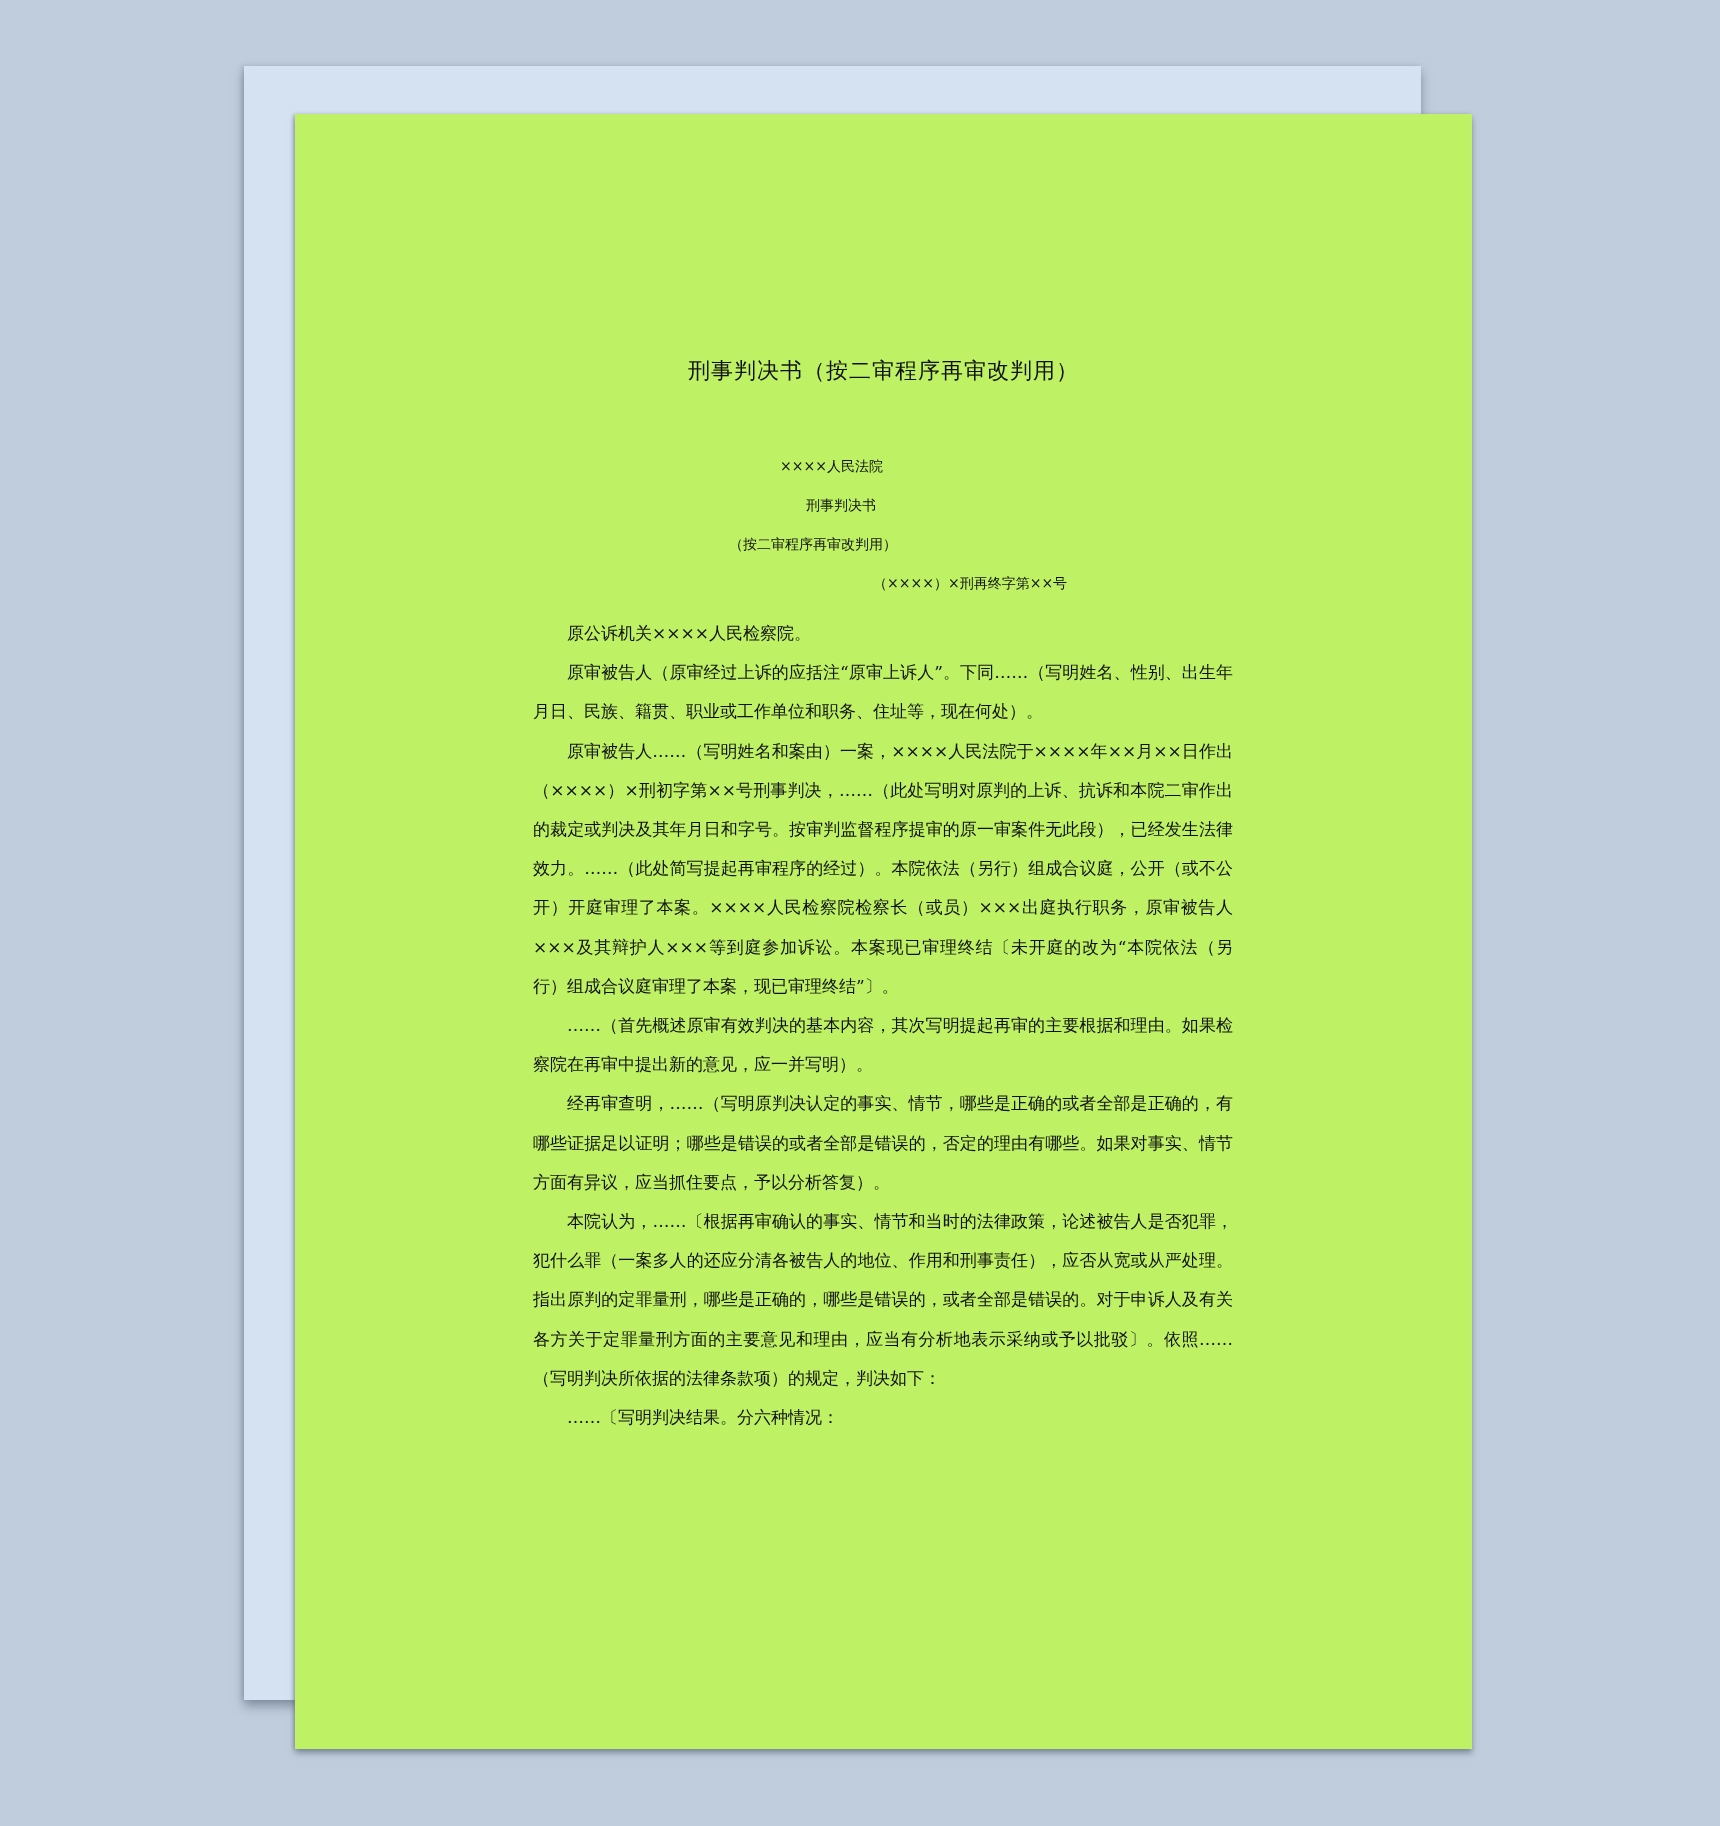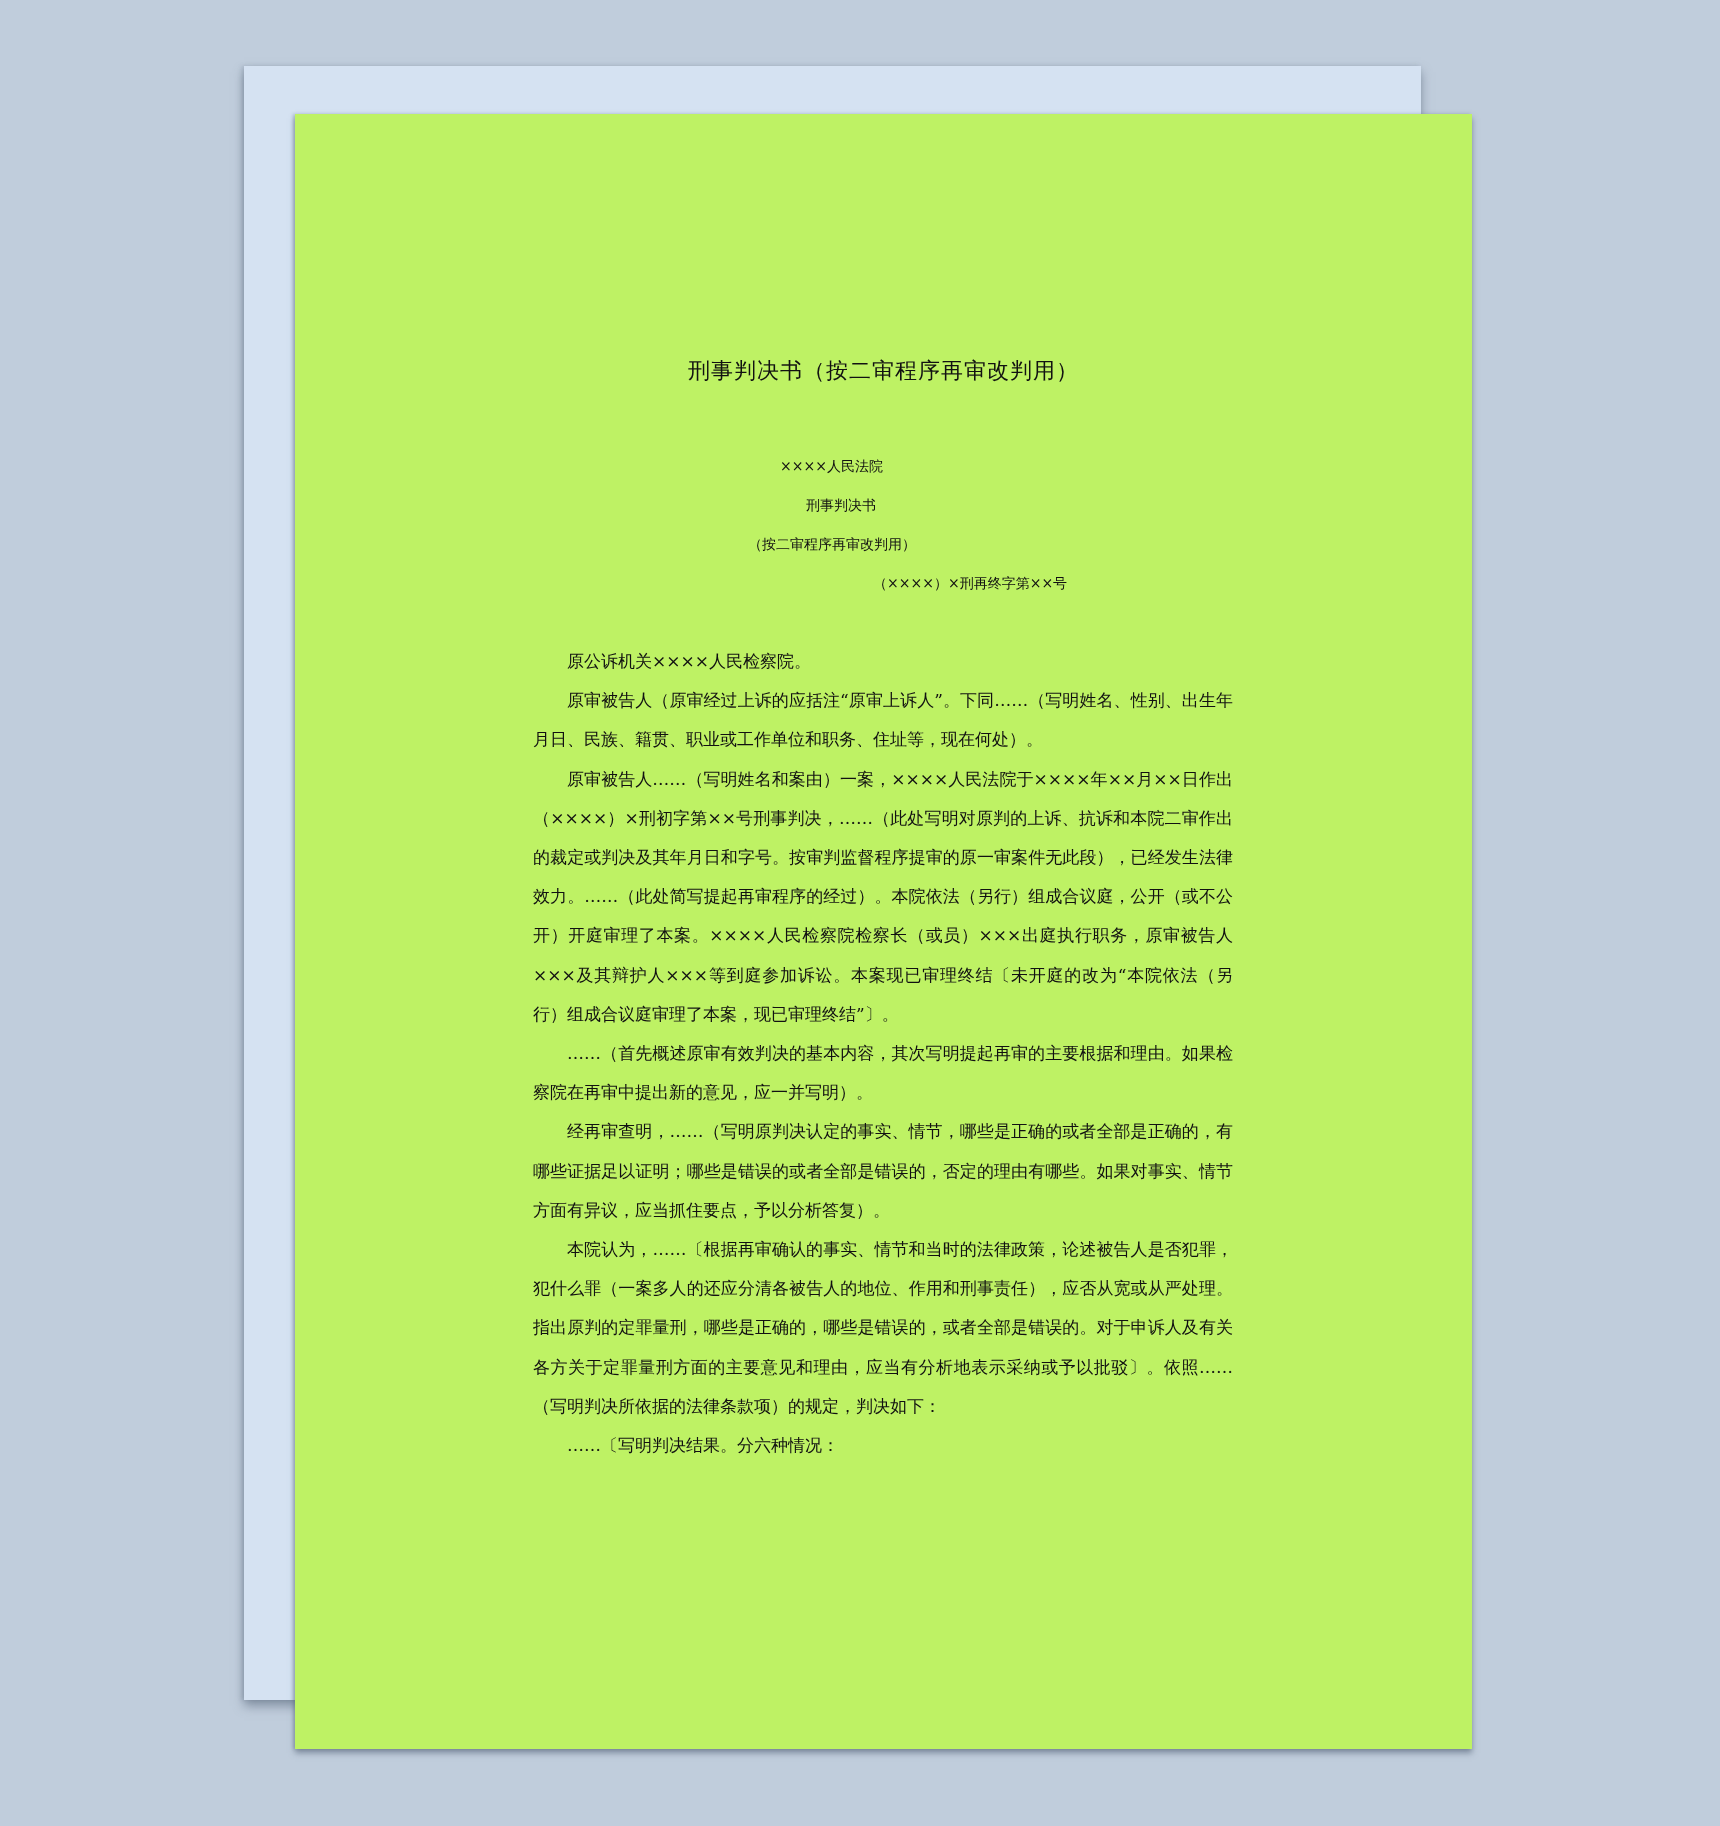--- a/index.html
+++ b/index.html
@@ -44,21 +44,21 @@
   }
   .center-line {
     position: absolute;
     font-size: 14px;
     color: #111;
     white-space: nowrap;
   }
   .body-text {
     position: absolute;
     left: 238px;
-    top: 528px;
+    top: 500px;
     width: 700px;
     font-size: 17px;
     line-height: 39.2px;
     color: #111;
   }
   .para {
     margin: 0;
     text-indent: 2em;
     text-align: justify;
     text-align-last: left;
@@ -67,21 +67,21 @@
 </head>
 <body>
 
 <div class="page-back"></div>
 
 <div class="page-front">
   <div class="doc-title">刑事判决书（按二审程序再审改判用）</div>
 
   <div class="center-line" style="left:485px; top:344px;">××××人民法院</div>
   <div class="center-line" style="left:511px; top:383px;text-align:center;">刑事判决书</div>
-  <div class="center-line" style="left:453px; top:422px;font-family:Liberation Serif, serif;">（按二审程序再审改判用）</div>
+  <div class="center-line" style="left:434px; top:422px;font-family:Liberation Serif, serif;">（按二审程序再审改判用）</div>
   <div class="center-line" style="left:578px; top:461px;">（××××）×刑再终字第××号</div>
 
   <div class="body-text">
     <p class="para">原公诉机关××××人民检察院。</p>
     <p class="para">原审被告人（原审经过上诉的应括注“原审上诉人”。下同……（写明姓名、性别、出生年月日、民族、籍贯、职业或工作单位和职务、住址等，现在何处）。</p>
     <p class="para">原审被告人……（写明姓名和案由）一案，××××人民法院于××××年××月××日作出（××××）×刑初字第××号刑事判决，……（此处写明对原判的上诉、抗诉和本院二审作出的裁定或判决及其年月日和字号。按审判监督程序提审的原一审案件无此段），已经发生法律效力。……（此处简写提起再审程序的经过）。本院依法（另行）组成合议庭，公开（或不公开）开庭审理了本案。××××人民检察院检察长（或员）×××出庭执行职务，原审被告人×××及其辩护人×××等到庭参加诉讼。本案现已审理终结〔未开庭的改为“本院依法（另行）组成合议庭审理了本案，现已审理终结”〕。</p>
     <p class="para">……（首先概述原审有效判决的基本内容，其次写明提起再审的主要根据和理由。如果检察院在再审中提出新的意见，应一并写明）。</p>
     <p class="para">经再审查明，……（写明原判决认定的事实、情节，哪些是正确的或者全部是正确的，有哪些证据足以证明；哪些是错误的或者全部是错误的，否定的理由有哪些。如果对事实、情节方面有异议，应当抓住要点，予以分析答复）。</p>
     <p class="para">本院认为，……〔根据再审确认的事实、情节和当时的法律政策，论述被告人是否犯罪，犯什么罪（一案多人的还应分清各被告人的地位、作用和刑事责任），应否从宽或从严处理。指出原判的定罪量刑，哪些是正确的，哪些是错误的，或者全部是错误的。对于申诉人及有关各方关于定罪量刑方面的主要意见和理由，应当有分析地表示采纳或予以批驳〕。依照……（写明判决所依据的法律条款项）的规定，判决如下：</p>
     <p class="para">……〔写明判决结果。分六种情况：</p>

